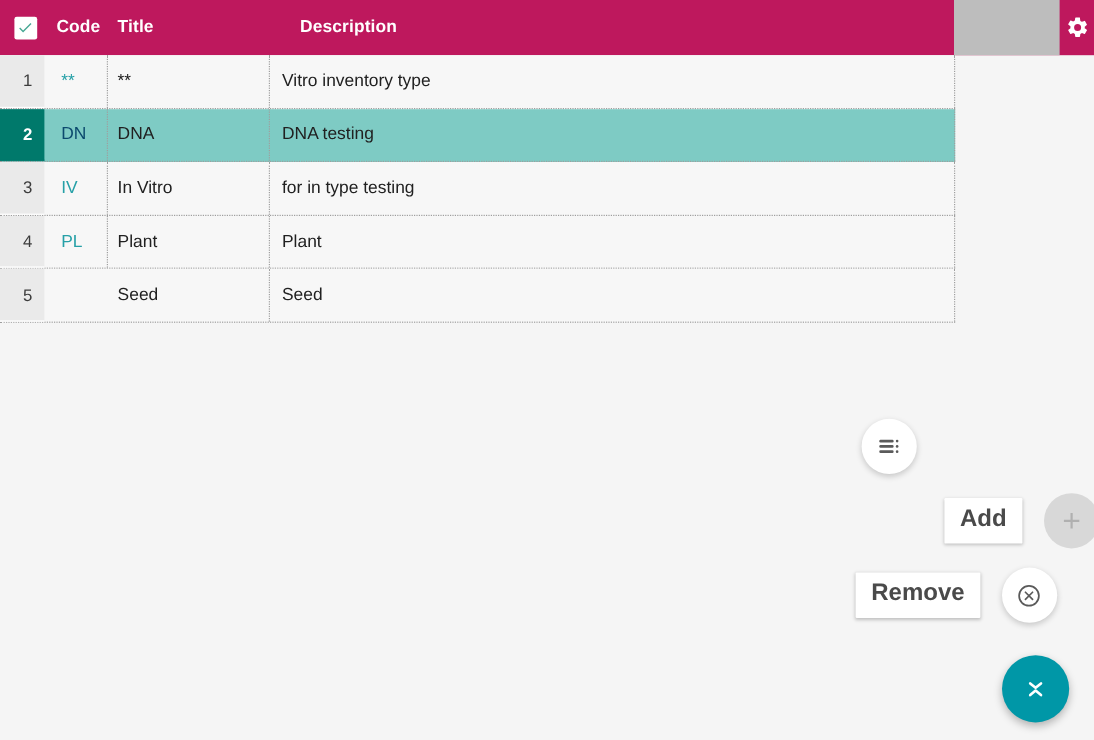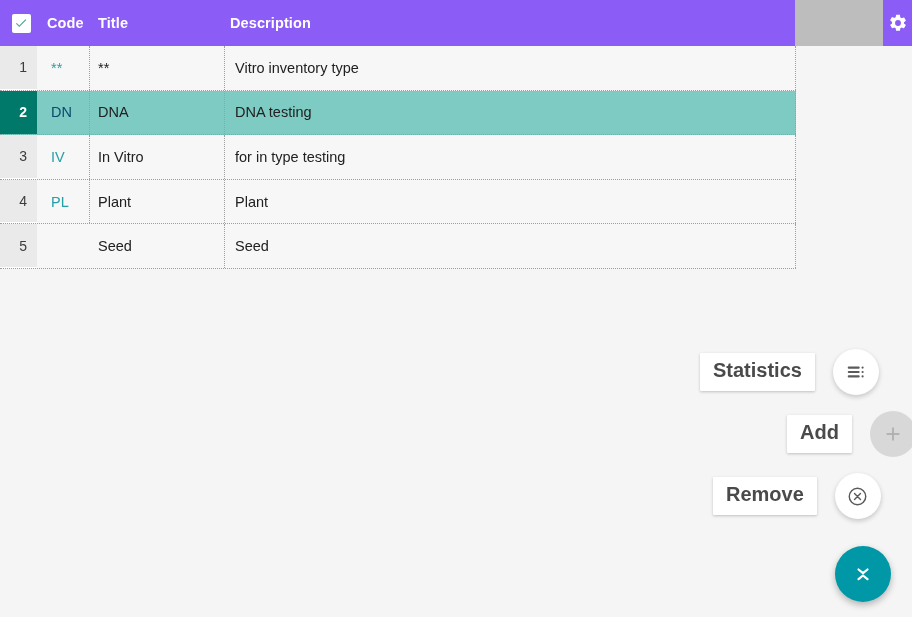--- a/index.html
+++ b/index.html
@@ -15,21 +15,21 @@
     position: relative;
     -webkit-font-smoothing: antialiased;
   }
 
   
   .header-bar {
     position: absolute;
     top: 0; left: 0;
     width: 912px;
     height: 46px;
-    background: #8b5cf6;
+    background: #be185d;
     text-align: center;
   }
   .header-gray-block {
     position: absolute;
     top: 0;
     left: 795px;
     width: 88px;
     height: 46px;
     background: #bdbdbd;
   }
@@ -53,21 +53,21 @@
     display: flex;
     align-items: center;
     color: #ffffff;
     font-size: 14.5px;
     font-weight: bold;
     letter-spacing: .1px;
   }
   .hdr-check  { left: 10px;  width: 22px; justify-content: center; }
   .hdr-code   { left: 47px;  }
   .hdr-title  { left: 98px;  }
-  .hdr-desc   { left: 230px; }
+  .hdr-desc   { left: 250px; }
 
   .checkbox-sel {
     width: 19px;
     height: 19px;
     background: #ffffff;
     border-radius: 2px;
     display: flex;
     align-items: center;
     justify-content: center;
   }
@@ -254,21 +254,20 @@
 
   <div class="grid-row">
     <div class="cell cell-num">5</div>
     <div class="cell cell-title">Seed</div>
     <div class="cell cell-desc">Seed</div>
   </div>
 
 </div>
 
 <div class="action-row row-statistics">
-  <div class="tooltip-btn">Statistics</div>
   <button class="fab">
     <svg width="22" height="22" viewBox="0 0 24 24">
       <g fill="#5a5a5a">
         <rect x="3" y="6" width="13" height="2.4" rx="1.1"></rect>
         <rect x="3" y="10.8" width="13" height="2.4" rx="1.1"></rect>
         <rect x="3" y="15.6" width="13" height="2.4" rx="1.1"></rect>
         <circle cx="19.2" cy="7.2" r="1.2"></circle>
         <circle cx="19.2" cy="12" r="1.2"></circle>
         <circle cx="19.2" cy="16.8" r="1.2"></circle>
       </g>

